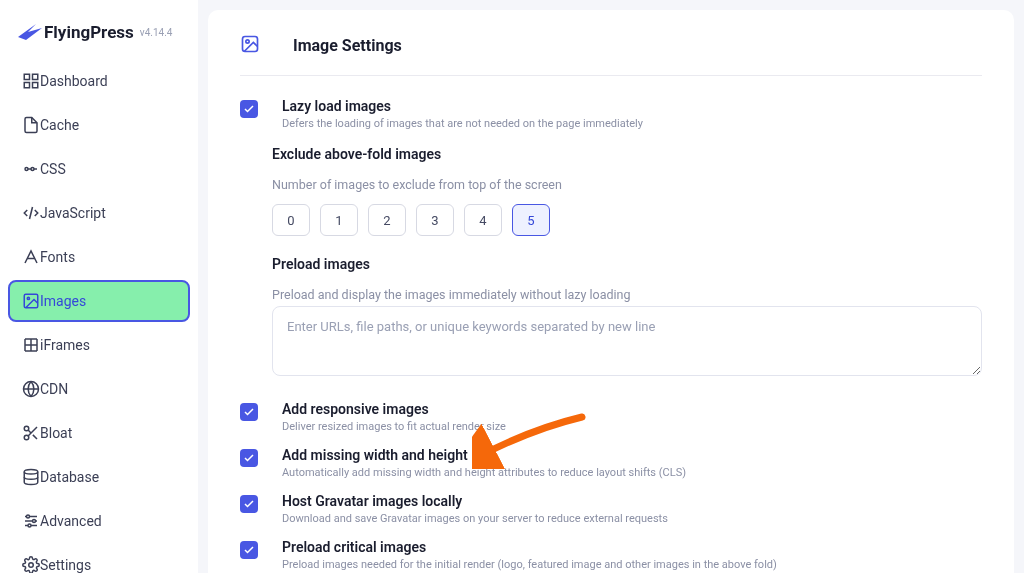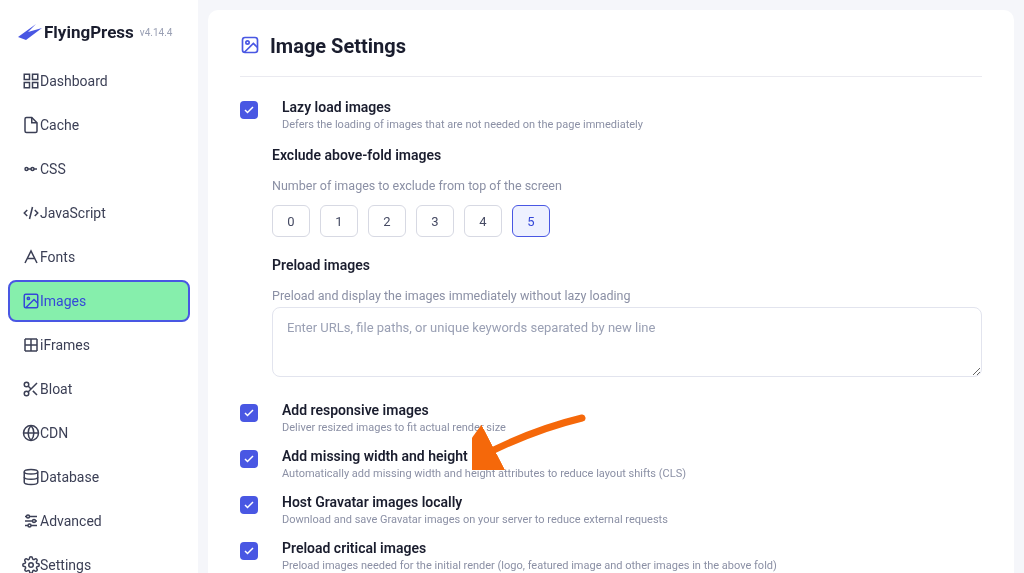--- a/index.html
+++ b/index.html
@@ -12,21 +12,21 @@
     .brand-ver { font-size: 10px; color: #9aa0b4; margin-left: 6px; }
     .nav-item { display: flex; align-items: center; gap: 0; padding: 10px 12px; border-radius: 8px; cursor: pointer; color: #3b3f55; font-size: 14px; margin-bottom: 2px; border: 2px solid transparent; }
     .nav-item.active { background: #86efac; border: 2px solid #4957e3; color: #3548d8; }
     .nav-item.active .nav-icon svg { stroke: #3548d8; }
     .nav-icon { width: 18px; height: 18px; display: flex; align-items: center; justify-content: center; }
     .nav-icon svg { stroke: #3b3f55; }
     .main { flex: 1; padding: 10px 10px 10px 10px; }
     .panel { background: #fff; border-radius: 10px; padding: 24px 32px 28px 32px; }
     .page-header { display: flex; align-items: center; gap: 10px; padding-bottom: 18px; border-bottom: 1px solid #eaeaf0; }
     .page-header-icon { color: #4957e3; }
-    .page-title { font-size: 20px; font-weight: 700; }
+    .page-title { font-size: 16px; font-weight: 700; margin-left: 23px; }
     .setting { display: flex; align-items: flex-start; gap: 24px; padding-top: 22px; }
     .setting.sub { padding-top: 14px; }
     .check { width: 18px; height: 18px; border-radius: 4px; background: #4957e3; display: flex; align-items: center; justify-content: center; flex-shrink: 0; margin-top: 2px; cursor: pointer; }
     .check svg { stroke: #fff; }
     .setting-body { flex: 1; position: relative; }
     .setting-title { font-weight: 600; color: #1a1d2e; font-size: 14px; }
     .setting-desc { color: #8b90a5; font-size: 11px; margin-top: 3px; }
     .sub-block { margin-left: 32px; margin-top: 16px; }
     .sub-label { font-weight: 600; font-size: 14px; color: #1a1d2e; }
     .sub-hint { color: #8b90a5; font-size: 12.5px; margin-top: 15px; }
@@ -121,38 +121,38 @@
               <line x1="4" y1="4" x2="20" y2="4"></line>
               <line x1="4" y1="12" x2="20" y2="12"></line>
               <line x1="4" y1="20" x2="20" y2="20"></line>
             </svg>
           </span>
           <span>iFrames</span>
         </div>
         <div class="nav-item">
           <span class="nav-icon">
             <svg width="18" height="18" viewBox="0 0 24 24" fill="none" stroke-width="2">
+              <circle cx="12" cy="12" r="10"></circle>
+              <line x1="2" y1="12" x2="22" y2="12"></line>
+              <path d="M12 2a15 15 0 010 20M12 2a15 15 0 000 20"></path>
+            </svg>
+          </span>
+          <span>CDN</span>
+        </div>
+        <div class="nav-item">
+          <span class="nav-icon">
+            <svg width="18" height="18" viewBox="0 0 24 24" fill="none" stroke-width="2">
               <circle cx="6" cy="6" r="3"></circle>
               <circle cx="6" cy="18" r="3"></circle>
               <line x1="20" y1="4" x2="8.12" y2="15.88"></line>
               <line x1="14.47" y1="14.48" x2="20" y2="20"></line>
               <line x1="8.12" y1="8.12" x2="12" y2="12"></line>
             </svg>
           </span>
           <span>Bloat</span>
-        </div>
-        <div class="nav-item">
-          <span class="nav-icon">
-            <svg width="18" height="18" viewBox="0 0 24 24" fill="none" stroke-width="2">
-              <circle cx="12" cy="12" r="10"></circle>
-              <line x1="2" y1="12" x2="22" y2="12"></line>
-              <path d="M12 2a15 15 0 010 20M12 2a15 15 0 000 20"></path>
-            </svg>
-          </span>
-          <span>CDN</span>
         </div>
         <div class="nav-item">
           <span class="nav-icon">
             <svg width="18" height="18" viewBox="0 0 24 24" fill="none" stroke-width="2">
               <ellipse cx="12" cy="5" rx="9" ry="3"></ellipse>
               <path d="M3 5v14a9 3 0 0018 0V5"></path>
               <path d="M3 12a9 3 0 0018 0"></path>
             </svg>
           </span>
           <span>Database</span>

